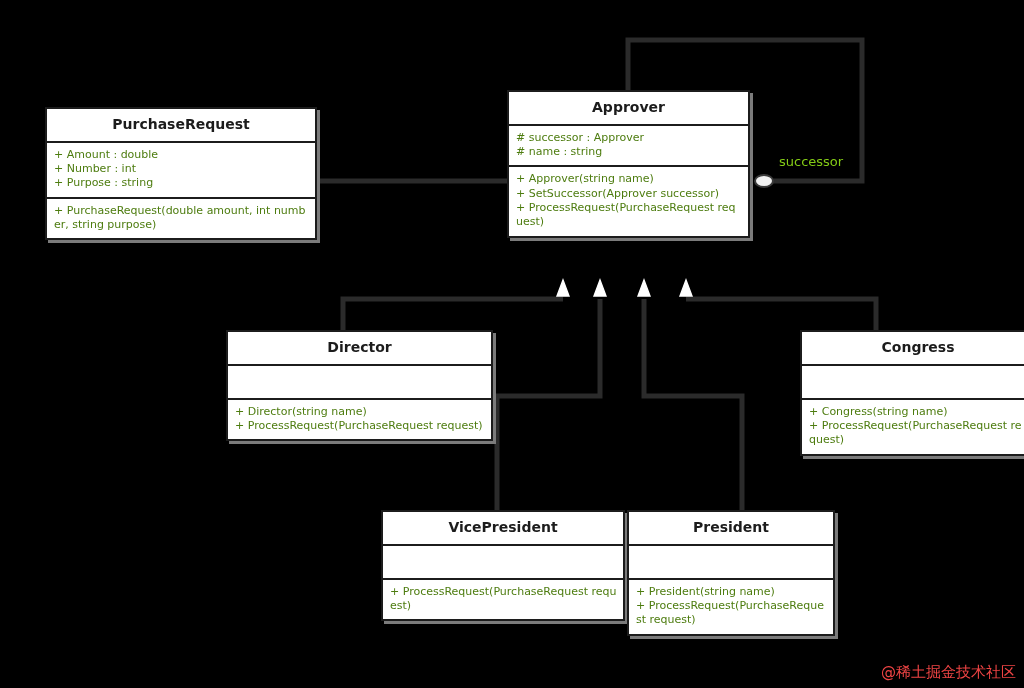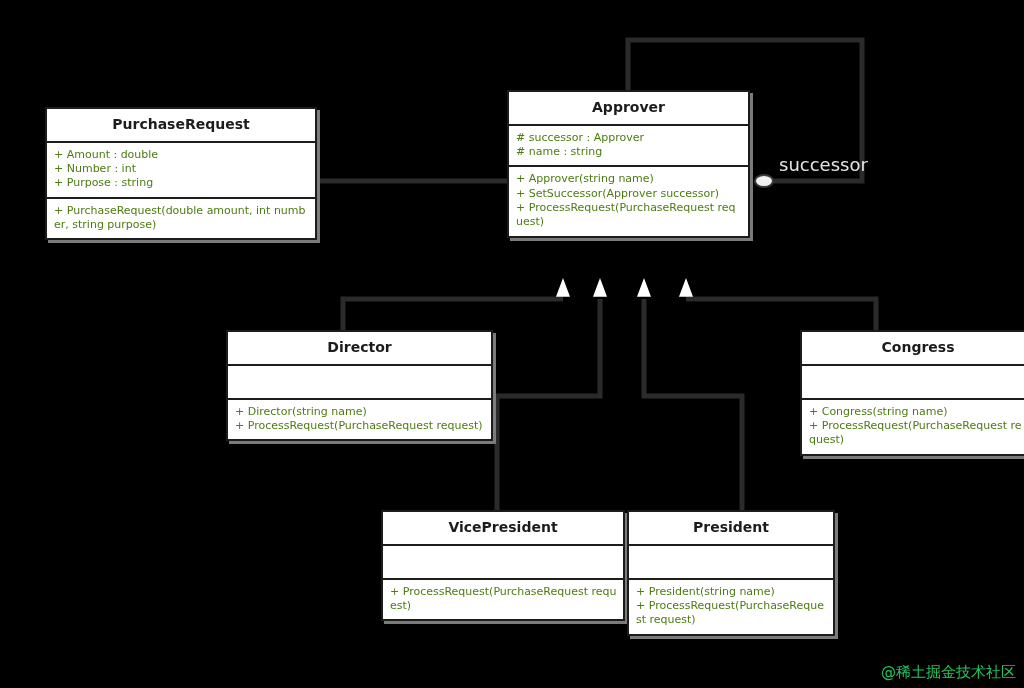--- a/index.html
+++ b/index.html
@@ -65,34 +65,34 @@
     font-size: 11px;
     color: #4d7c0f;
     line-height: 1.30;
     white-space: pre-wrap;
     word-break: break-all;
   }
 
   
   .edge-label {
     position: absolute;
-    font-size: 18px;
-    color: #e5e5e5;
+    font-size: 13px;
+    color: #84cc16;
     z-index: 4;
     white-space: nowrap;
     text-align: center;
   }
 
   
   #watermark {
     position: absolute;
     right: 8px;
     bottom: 6px;
     font-size: 15px;
-    color: #22c55e;
+    color: #ef4444;
     z-index: 20;
     white-space: nowrap;
     font-family: "DejaVu Sans", "Liberation Sans", sans-serif;
     margin-left: 29px;
   }
 </style>
 </head>
 <body>
 
 <div id="canvas">

